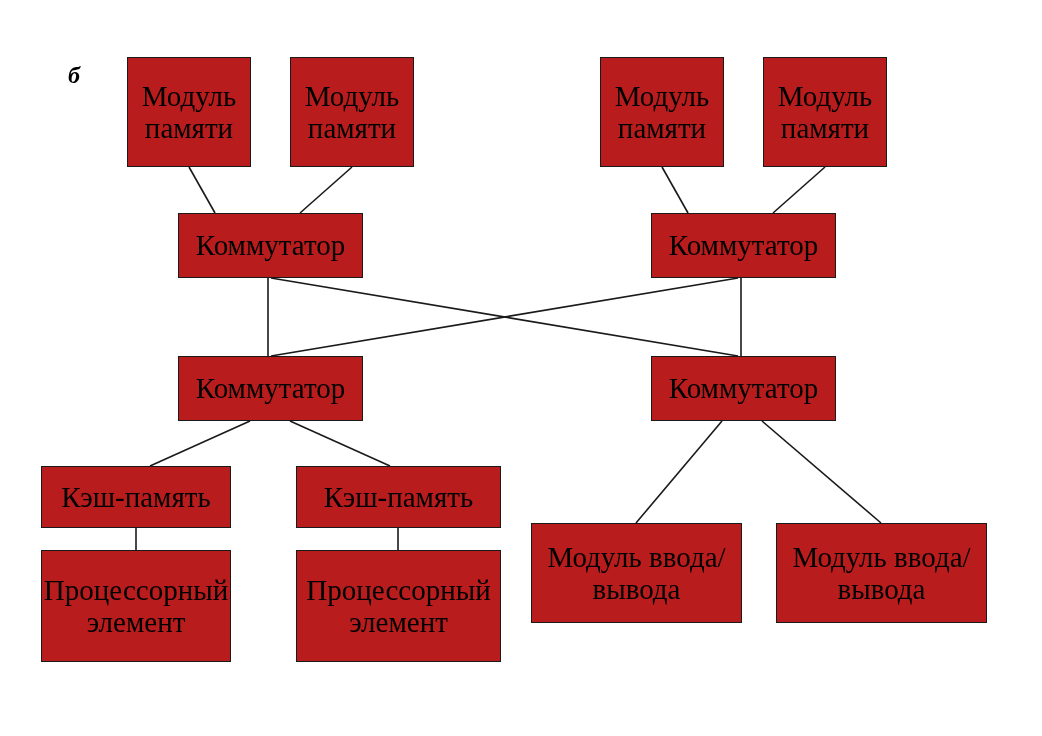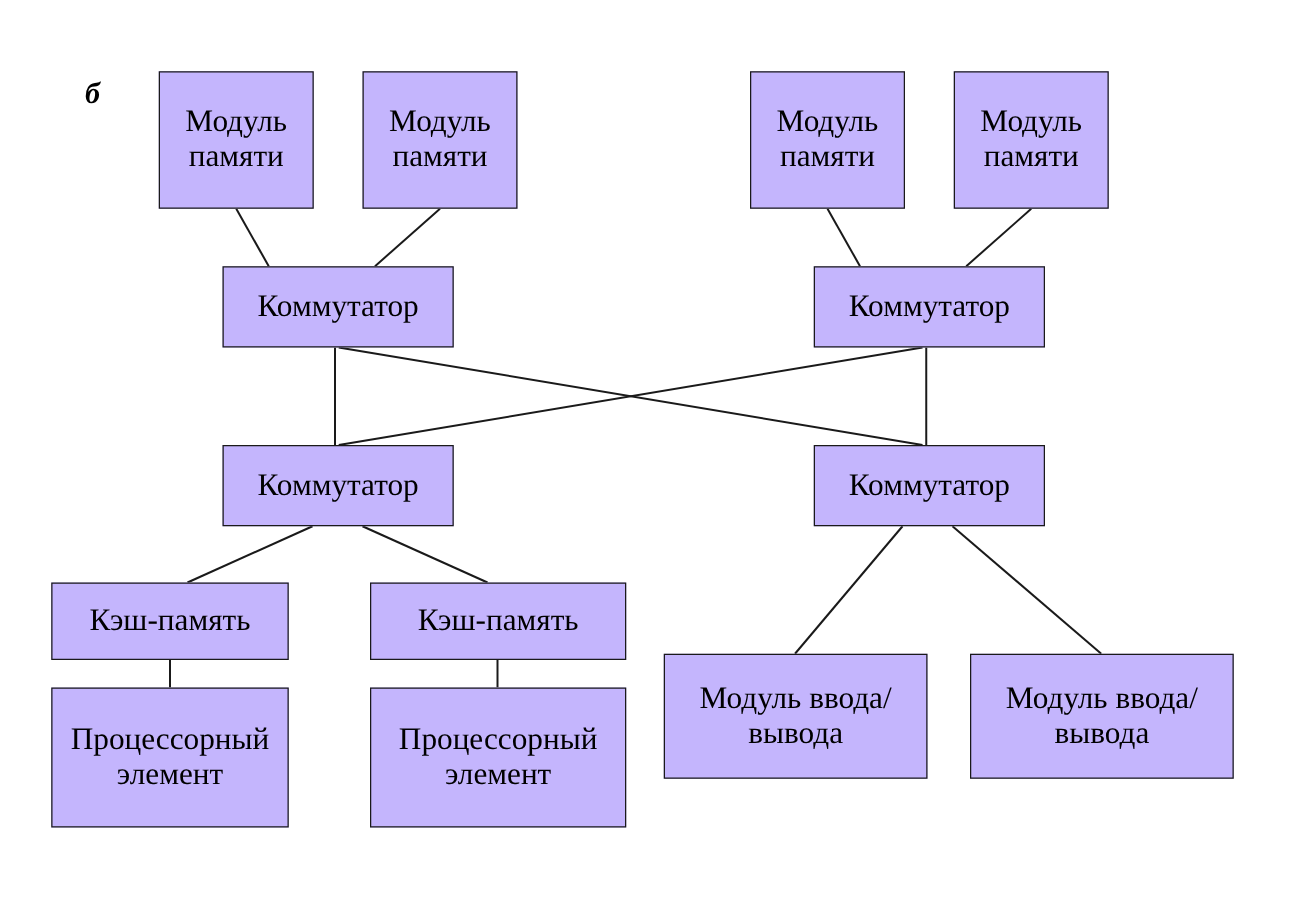--- a/index.html
+++ b/index.html
@@ -21,28 +21,28 @@
     position: absolute;
     left: 0;
     top: 0;
     width: 1042px;
     height: 736px;
   }
   .node {
     position: absolute;
     box-sizing: border-box;
     border: 1.6px solid #1a1a1a;
-    background: #c4b5fd;
+    background: #b91c1c;
     display: flex;
     align-items: center;
     justify-content: center;
     text-align: center;
     line-height: 1.12;
     color: #000000;
-    font-size: 25px;
+    font-size: 29px;
     padding: 2px 4px;
     white-space: pre-line;
     z-index: 2;
   }
   .fig-label {
     position: absolute;
     font-style: italic;
     font-weight: bold;
     font-size: 24px;
     color: #000000;

